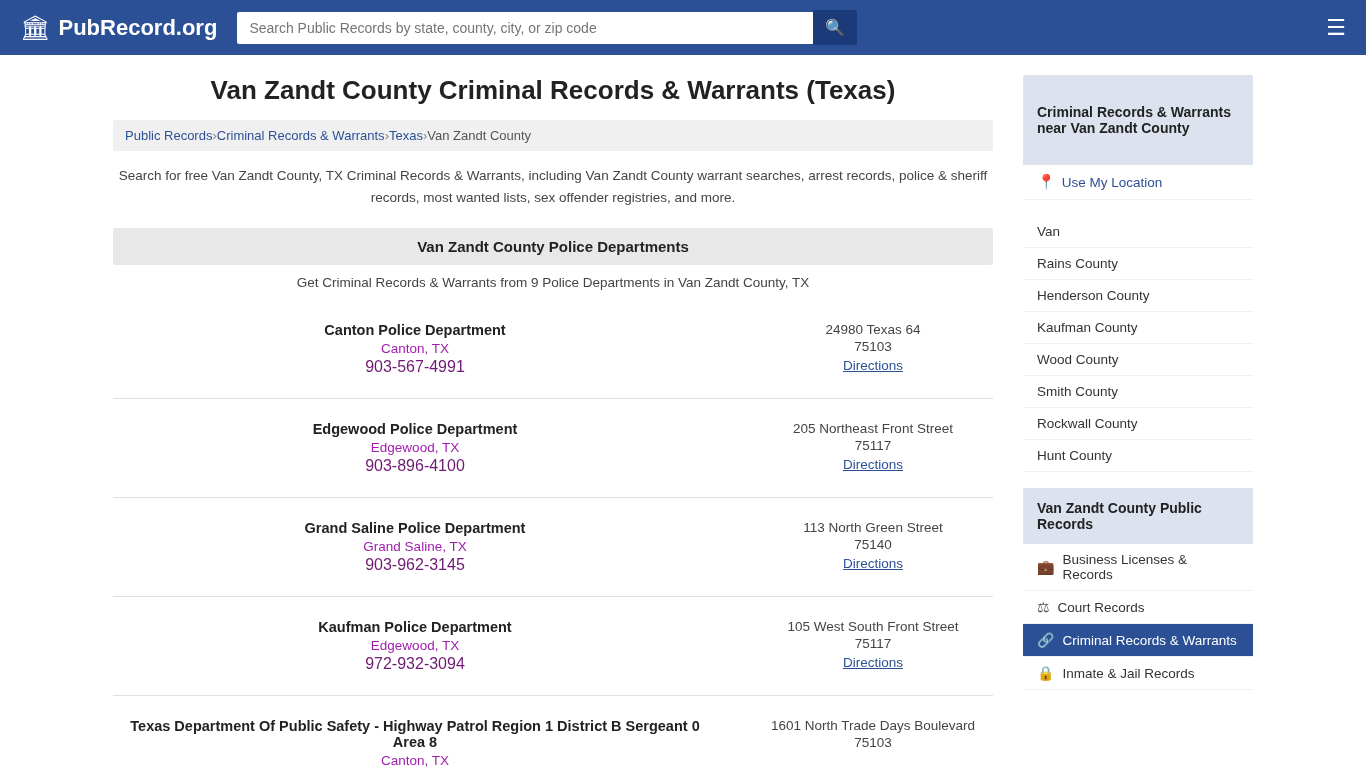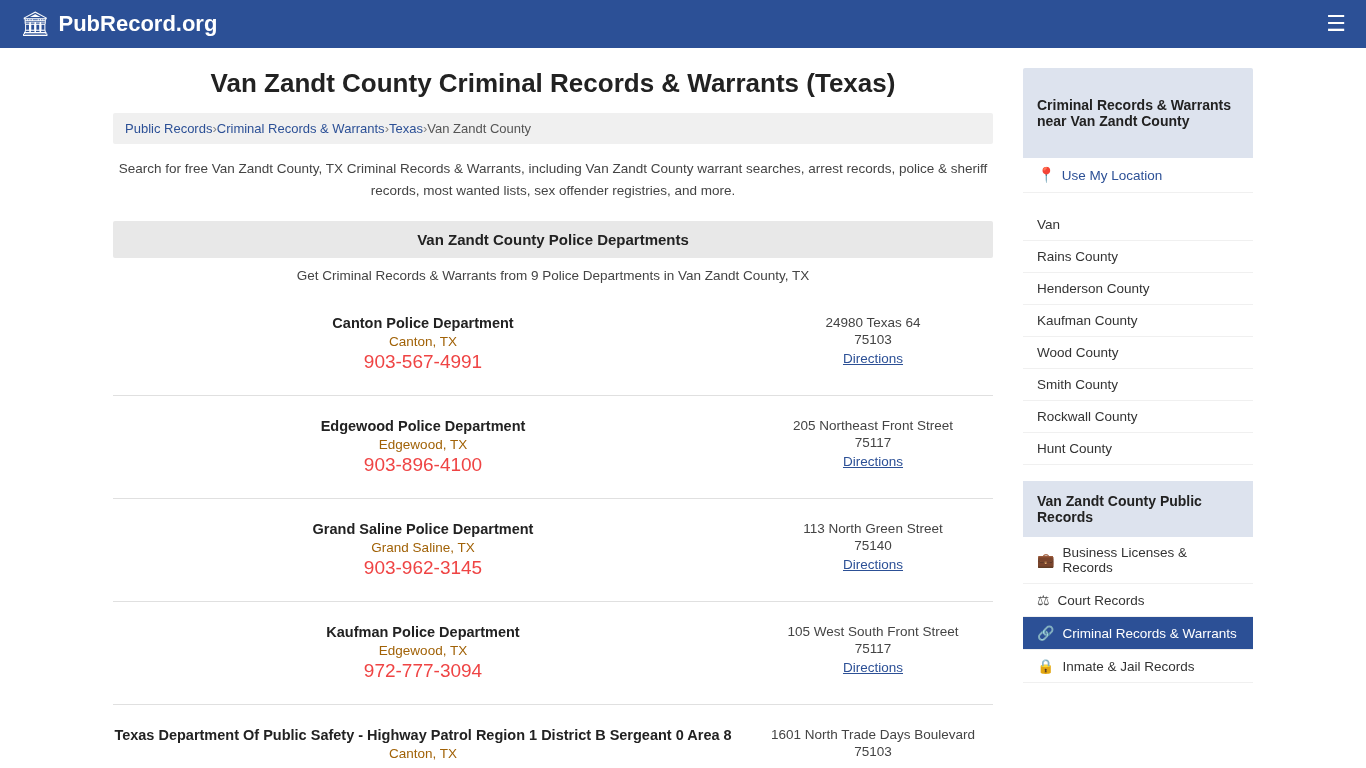--- a/index.html
+++ b/index.html
@@ -122,43 +122,43 @@
     .section-subtext {
       font-size: 13.5px;
       color: #444;
       margin-bottom: 32px;
     }
 
     
     .dept-entry {
       margin-bottom: 22px;
       display: flex;
-      gap: 0;
+      gap: 16px;
     }
     .dept-left {
       flex: 1;
     }
     .dept-right {
       width: 260px;
       padding-left: 20px;
     }
     .dept-name {
       font-weight: bold;
       font-size: 14.5px;
       color: #222;
       margin-bottom: 3px;
     }
     .dept-city {
-      color: #a16207;
+      color: #a21caf;
       font-size: 13.5px;
       margin-bottom: 2px;
     }
     .dept-phone {
-      color: #ef4444;
-      font-size: 19px;
+      color: #701a75;
+      font-size: 16px;
     }
     .dept-address {
       color: #444;
       font-size: 13.5px;
       margin-bottom: 2px;
     }
     .dept-zip {
       color: #444;
       font-size: 13.5px;
       margin-bottom: 3px;
@@ -241,20 +241,24 @@
       margin-bottom: 22px;
     }
   </style>
 </head>
 <body>
 
 <header class="header">
   <div class="logo-area">
     <span class="logo-icon">🏛</span>
     <span class="logo-text">PubRecord.org</span>
+  </div>
+  <div class="search-bar">
+    <input type="text" placeholder="Search Public Records by state, county, city, or zip code" style="">
+    <button class="search-btn">🔍</button>
   </div>
   <button class="menu-btn">☰</button>
 </header>
 
 <div class="main-container">
 
   <div class="content">
 
     <h1 class="page-title">Van Zandt County Criminal Records &amp; Warrants (Texas)</h1>
 
@@ -310,21 +314,21 @@
         <div class="dept-address">113 North Green Street</div>
         <div class="dept-zip">75140</div>
         <a class="directions-link">Directions</a>
       </div>
     </div>
         <hr class="dept-divider">
         <div class="dept-entry">
       <div class="dept-left">
         <div class="dept-name">Kaufman Police Department</div>
         <div class="dept-city">Edgewood, TX</div>
-        <div class="dept-phone">972-777-3094</div>
+        <div class="dept-phone">972-932-3094</div>
       </div>
       <div class="dept-right">
         <div class="dept-address">105 West South Front Street</div>
         <div class="dept-zip">75117</div>
         <a class="directions-link">Directions</a>
       </div>
     </div>
         <hr class="dept-divider">
         <div class="dept-entry">
       <div class="dept-left">

